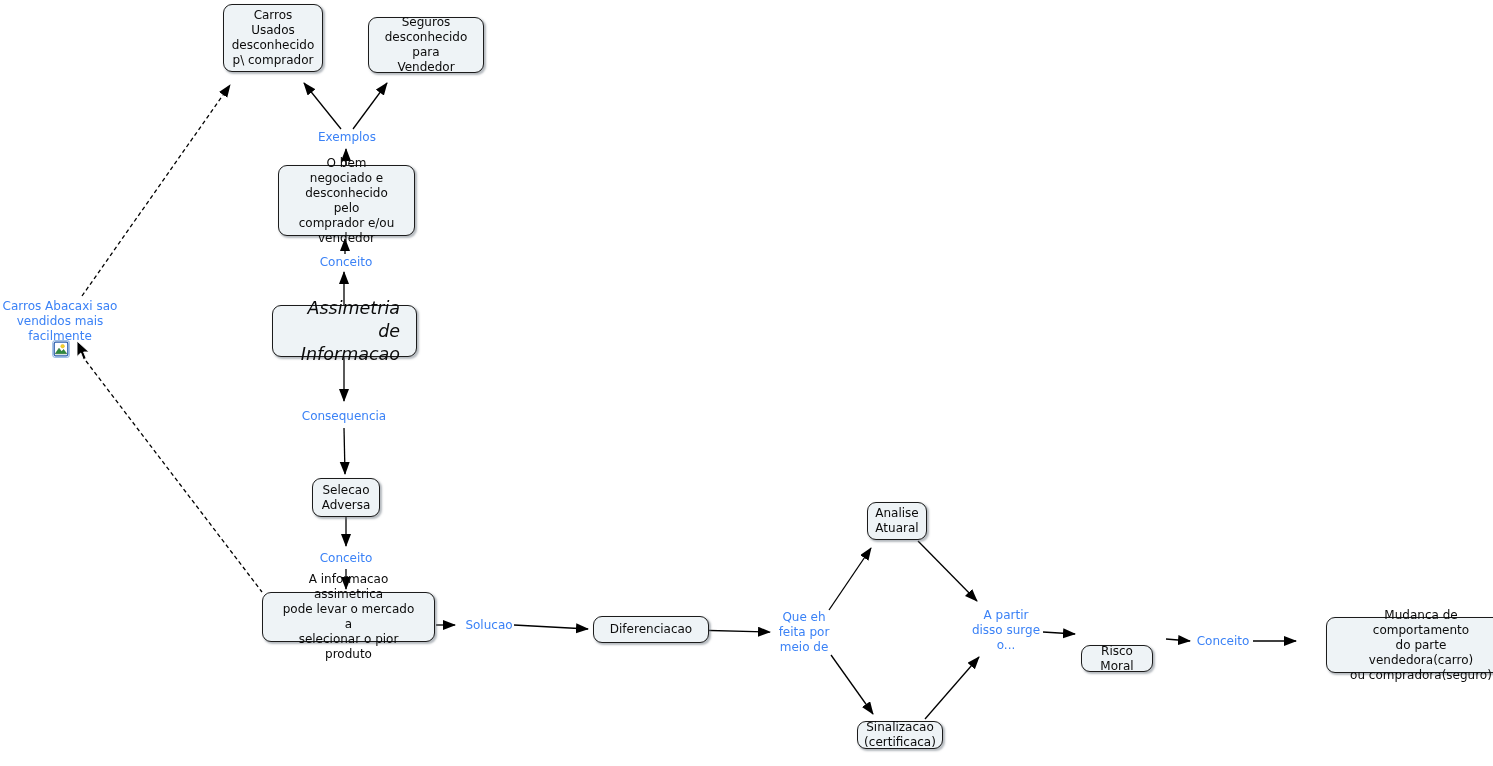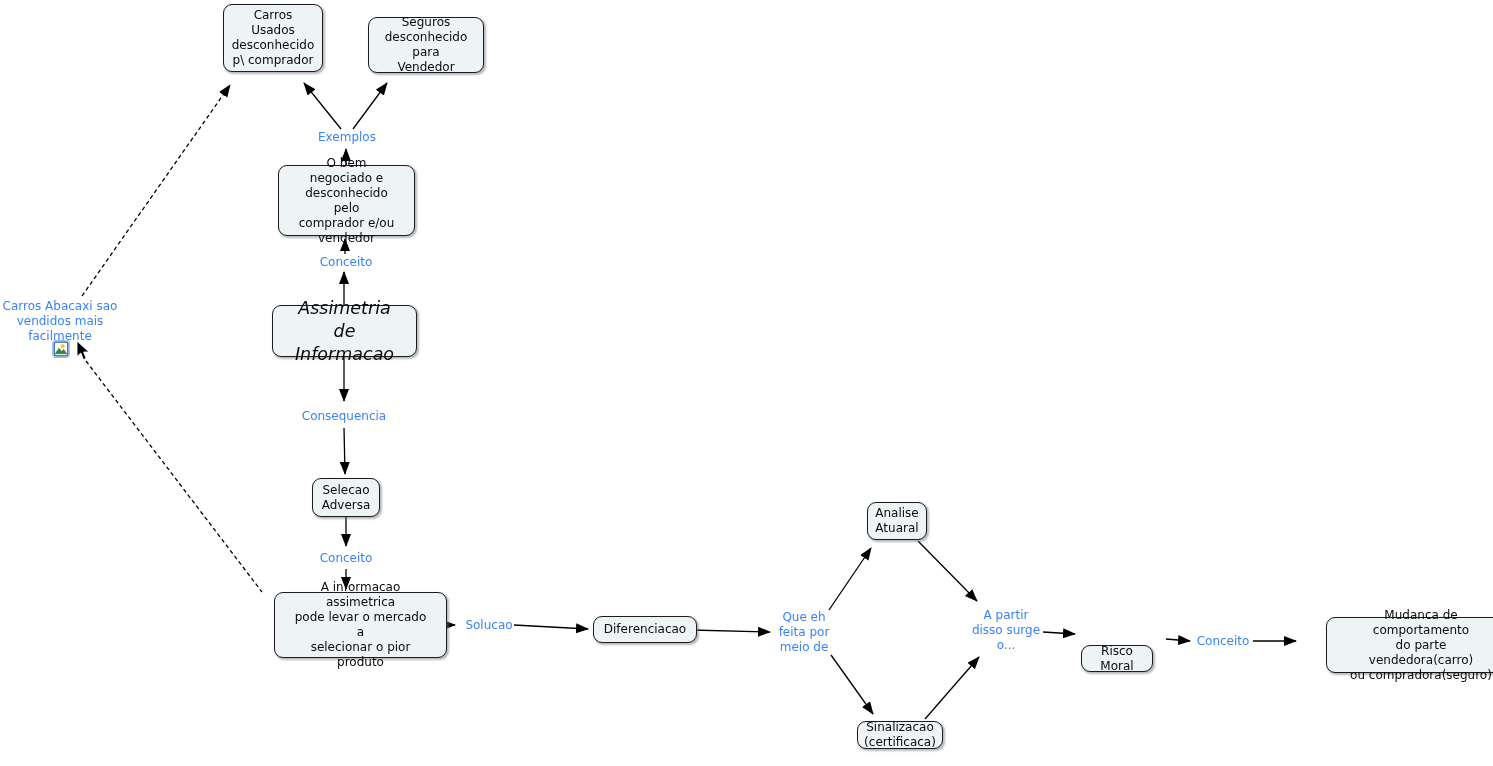--- a/index.html
+++ b/index.html
@@ -101,31 +101,31 @@
 
   <div class="node" style="left:368px; top:17px; width:116px; height:56px;">Seguros
 desconhecido
 para Vendedor</div>
 
   <div class="node" style="left:278px; top:165px; width:137px; height:71px;">O bem negociado e
 desconhecido pelo
 comprador e/ou
 vendedor</div>
 
-  <div class="node title" style="left:272px; top:305px; width:145px; height:52px;">Assimetria de
+  <div class="node title" style="left:272px; top:305px; width:145px; height:52px;text-align:right;">Assimetria de
 Informacao</div>
 
   <div class="node" style="left:312px; top:478px; width:68px; height:39px;">Selecao
 Adversa</div>
 
-  <div class="node" style="left:262px; top:592px; width:173px; height:66px;margin-left:12px;">A informacao assimetrica
+  <div class="node" style="left:262px; top:592px; width:173px; height:50px;">A informacao assimetrica
 pode levar o mercado a
 selecionar o pior produto</div>
 
-  <div class="node" style="left:593px; top:616px; width:104px; height:27px;">Diferenciacao</div>
+  <div class="node" style="left:593px; top:616px; width:116px; height:27px;">Diferenciacao</div>
 
   <div class="node" style="left:867px; top:502px; width:60px; height:38px;">Analise
 Atuaral</div>
 
   <div class="node" style="left:857px; top:721px; width:86px; height:28px;">Sinalizacao
 (certificaca)</div>
 
   <div class="node" style="left:1081px; top:645px; width:72px; height:27px;">Risco Moral</div>
 
   <div class="node" style="left:1302px; top:617px; width:190px; height:56px;margin-left:24px;">Mudanca de comportamento

